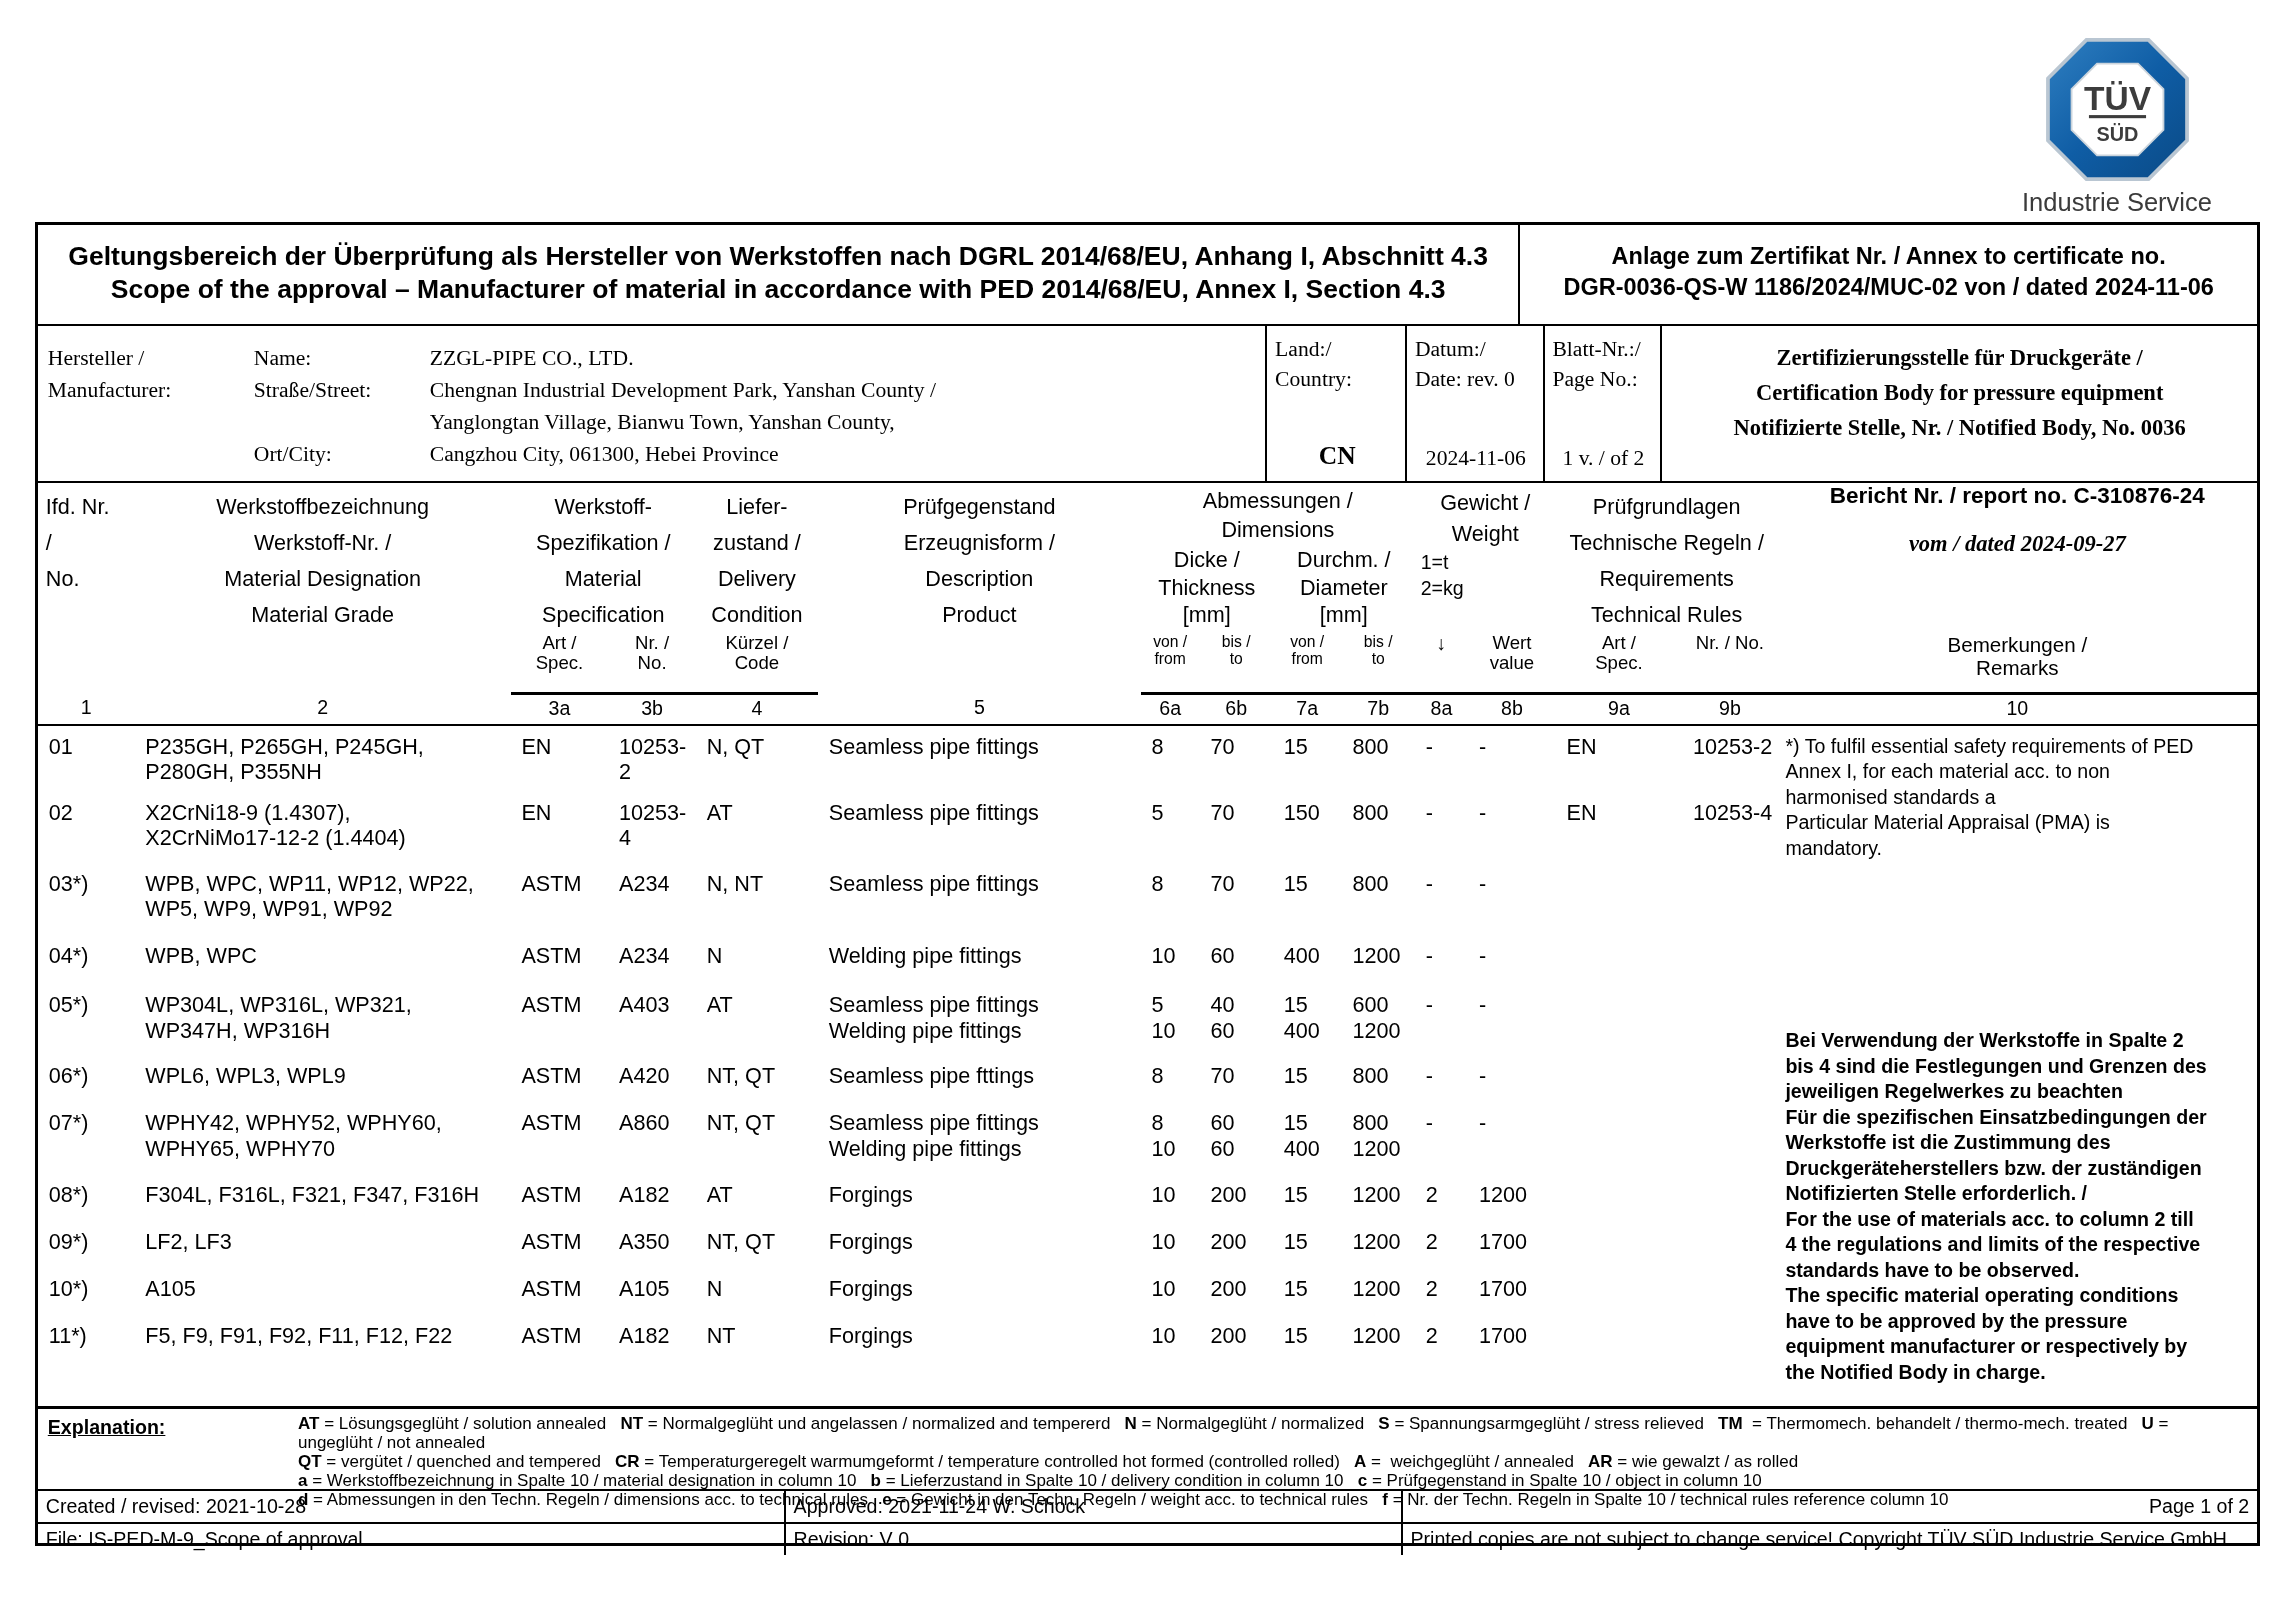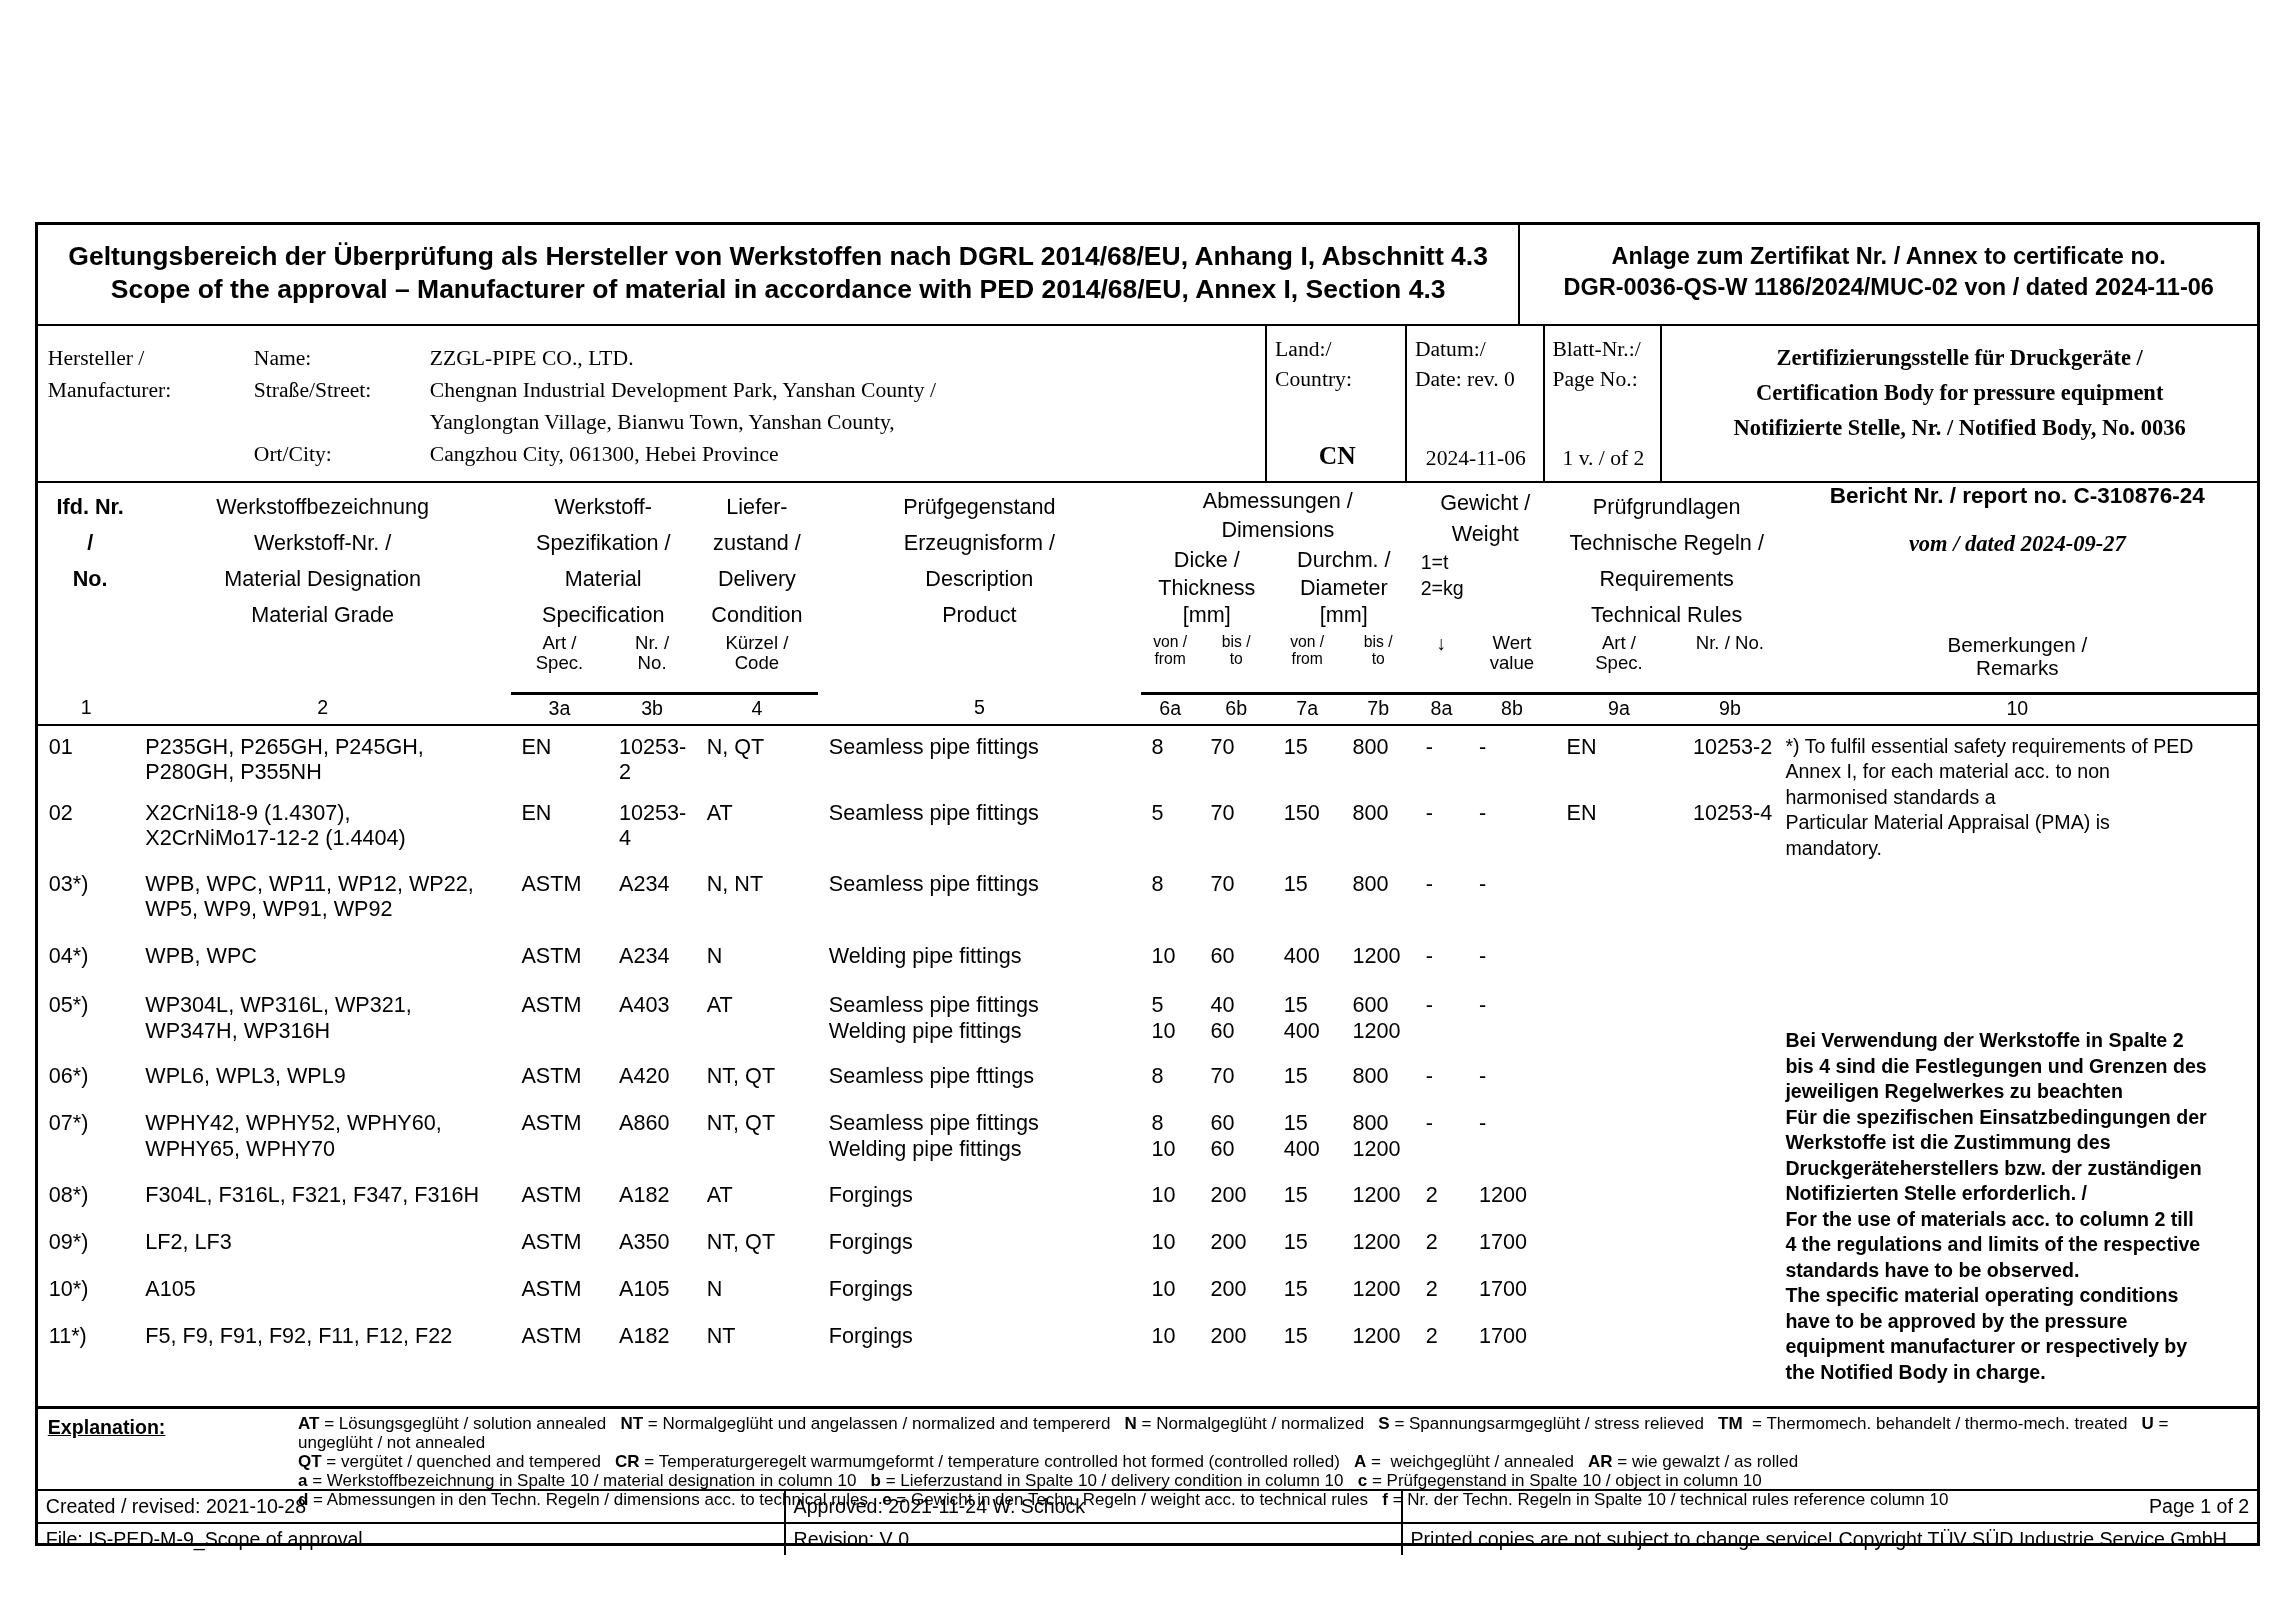--- a/index.html
+++ b/index.html
@@ -40,21 +40,21 @@
   .cert-line{font-size:22.5px;font-weight:bold;line-height:35px;}
 
   
   .mt{border-collapse:collapse;table-layout:fixed;width:100%;flex:none;}
   .mt td{border:0 solid #000;vertical-align:top;padding:0;overflow:hidden;}
   .bl2{border-left:2px solid #000;}
   .bl3{border-left:2.9px solid #000;}
   .pre{white-space:pre-line;}
   .hr1{height:59px;} .hr2{height:88px;} .hr3{height:61px;} .hr4{height:31px;}
   .hblock{font-size:21.6px;line-height:36px;text-align:center;padding-top:5.9px;}
-  .hblock.left{text-align:center;padding-left:7.8px;font-weight:bold;}
+  .hblock.left{text-align:left;padding-left:7.8px;}
   .dim{font-size:21.6px;line-height:29px;text-align:center;padding-top:2.9px;}
   .dim2{font-size:21.6px;line-height:27.4px;text-align:center;padding-top:2px;}
   .wt-c{font-size:21.6px;line-height:31px;text-align:center;padding-top:3.9px;}
   .wt-u{font-size:19.6px;line-height:26.5px;text-align:left;padding-left:5.9px;}
   .bericht{border-bottom:3.9px solid #000;text-align:center;padding-top:15.7px;}
   .bericht .b1{font-size:22.5px;font-weight:bold;}
   .bericht .b2{font-size:22.5px;font-weight:bold;font-style:italic;margin-top:21.6px;font-family:Liberation Serif, serif;}
   .hr3 td{border-bottom:3.9px solid #000;}
   .sub{font-size:18.6px;line-height:20.6px;text-align:center;padding-top:4.9px;}
   .sub-sm{font-size:15.7px;line-height:17.6px;text-align:center;padding-top:7.8px;}
@@ -93,20 +93,37 @@
   .fc1{width:33.7%;border-right:2.9px solid #000;}
   .fc2{width:27.8%;border-right:2.9px solid #000;}
   .fc3{flex:1;}
   .fc3.right{text-align:right;}
 </style>
 </head>
 <body>
 
 <div class="page">
 
+  <div class="logo">
+    <svg width="149" height="149" viewBox="0 0 120 120">
+      <defs>
+        <linearGradient id="oct" x1="0" y1="0" x2="1" y2="1">
+          <stop offset="0" stop-color="#2f7fc1"></stop>
+          <stop offset="0.5" stop-color="#0f5da5"></stop>
+          <stop offset="1" stop-color="#0a4a86"></stop>
+        </linearGradient>
+      </defs>
+      <polygon points="35,4 85,4 116,35 116,85 85,116 35,116 4,85 4,35" fill="url(#oct)" stroke="#b9c6d2" stroke-width="3"></polygon>
+      <polygon points="43.5,23 76.5,23 97,43.5 97,76.5 76.5,97 43.5,97 23,76.5 23,43.5" fill="#ffffff" stroke="#cbd4dc" stroke-width="1.5"></polygon>
+      <text x="60" y="60" text-anchor="middle" font-size="27" font-weight="bold" fill="#3c3c3c" font-family="Liberation Sans, sans-serif">TÜV</text>
+      <rect x="37" y="64.5" width="46" height="2.5" fill="#3c3c3c"></rect>
+      <text x="60" y="85" text-anchor="middle" font-size="16" font-weight="bold" fill="#3c3c3c" font-family="Liberation Sans, sans-serif">SÜD</text>
+    </svg>
+    <div class="logo-caption">Industrie Service</div>
+  </div>
 
   <div class="frame">
 
     <div class="title-row">
       <div class="title-box">
         <div class="title-de">Geltungsbereich der Überprüfung als Hersteller von Werkstoffen nach DGRL 2014/68/EU, Anhang I, Abschnitt 4.3</div>
         <div class="title-en">Scope of the approval – Manufacturer of material in accordance with PED 2014/68/EU, Annex I, Section 4.3</div>
       </div>
       <div class="annex-box">
         <div class="annex-l1">Anlage zum Zertifikat Nr. / Annex to certificate no.</div>

